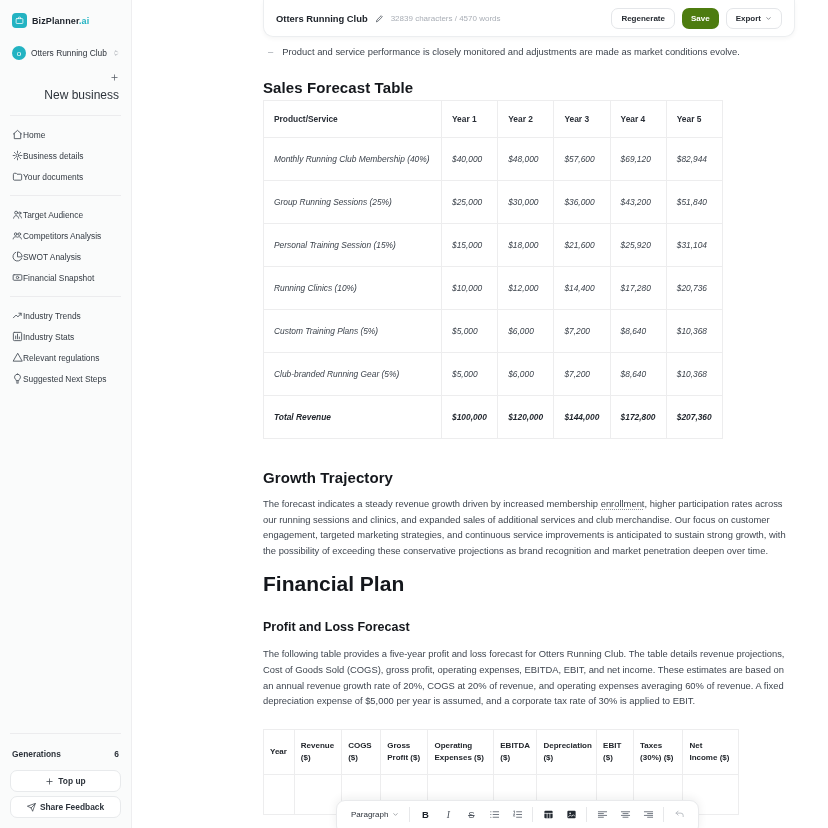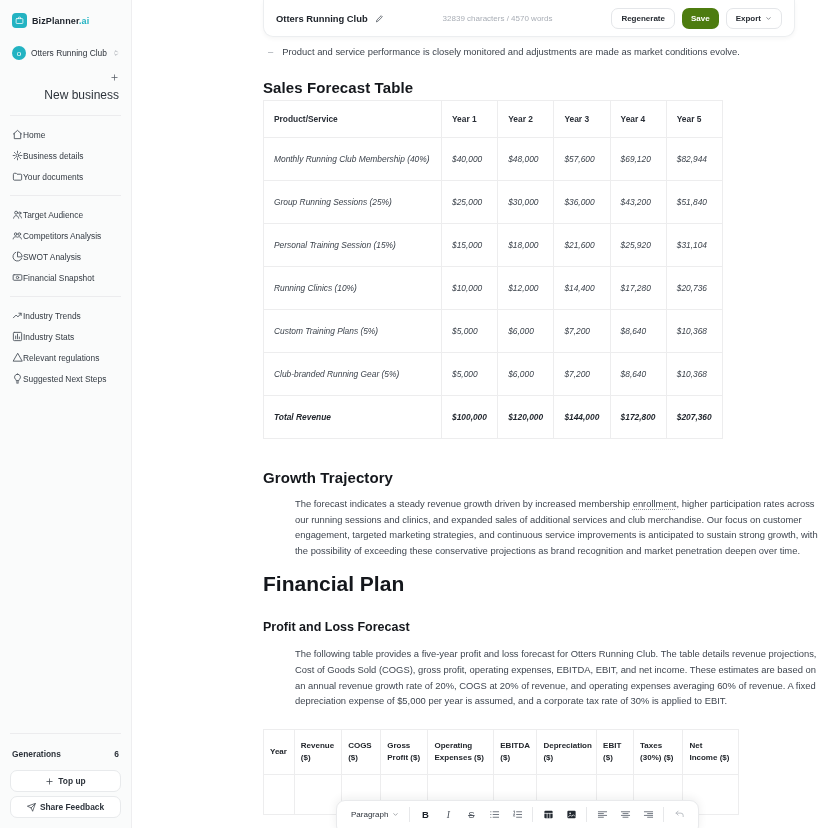--- a/index.html
+++ b/index.html
@@ -41,36 +41,36 @@
   
   .main { flex:1; position:relative; background:#fff; overflow:hidden; }
 
   .doc-header { position:absolute; top:0; left:131px; width:532px; height:37px; background:#fff;
     border:1px solid #eceef0; border-top:none; border-radius:0 0 10px 10px;
     box-shadow:0 2px 4px rgba(20,25,35,.04); display:flex; align-items:center; gap:7px;
     padding:0 12px; z-index:5; }
   .doc-title { font-size:9.4px; font-weight:600; color:#20252c; white-space:nowrap; }
   .edit-ic { color:#474e57; display:flex; cursor:pointer; }
   .edit-ic .ic { width:9px; height:9px; }
-  .doc-stats { flex:1; text-align:center; font-size:8px; color:#a9aeb6; white-space:nowrap; }
+  .doc-stats { flex:1; font-size:8px; color:#a9aeb6; white-space:nowrap; }
   .hbtn { height:21px; padding:0 9px; border-radius:7px; font-size:8px; font-weight:600;
     display:flex; align-items:center; gap:4px; white-space:nowrap; cursor:pointer; }
   .hbtn.outline { border:1px solid #e4e6e9; background:#fff; color:#272c33; }
   .hbtn.save { background:#4d7c0f; color:#fff; border:none; }
   .hbtn .ic { width:7px; height:7px; color:#3e454d; }
 
   .doc { position:absolute; top:37px; left:131px; width:560px; }
   .bullet-row { display:flex; gap:9px; padding:9px 0 0 5px; font-size:9.4px; color:#3d444d;
     white-space:nowrap; }
   .bullet-marker { color:#9aa0a8; flex:none; }
   h2.section { font-size:15px; font-weight:700; color:#14171c; margin-top:22px; letter-spacing:.1px; }
   h2.section.growth { margin-top:30px; }
   h1.big { font-size:21px; font-weight:700; color:#14171c; margin-top:14px; }
   h3.sub { font-size:12.5px; font-weight:700; color:#14171c; margin-top:24px; }
-  .para { font-size:9.4px; line-height:15.6px; color:#3f4650; margin-top:10px; width:524px;margin-left:32px; }
+  .para { font-size:9.4px; line-height:15.6px; color:#3f4650; margin-top:10px; width:524px; }
   .para.pnl-p { margin-top:12px; }
   .spell { text-decoration:underline dotted #8a9097; text-underline-offset:2px; }
 
   table.sales { border-collapse:collapse; margin-top:4px; width:460px; table-layout:fixed; }
   table.sales th, table.sales td { border:1px solid #ededee; text-align:left;
     font-size:8.4px; color:#3c434c; padding:13px 10px; vertical-align:middle; }
   table.sales th { font-weight:600; color:#2a2f37; }
   table.sales td { padding:16px 10px;font-style:italic; }
   table.sales col.c0 { width:178px; }
   table.sales tr.total td { font-weight:700; color:#1f242b; }

